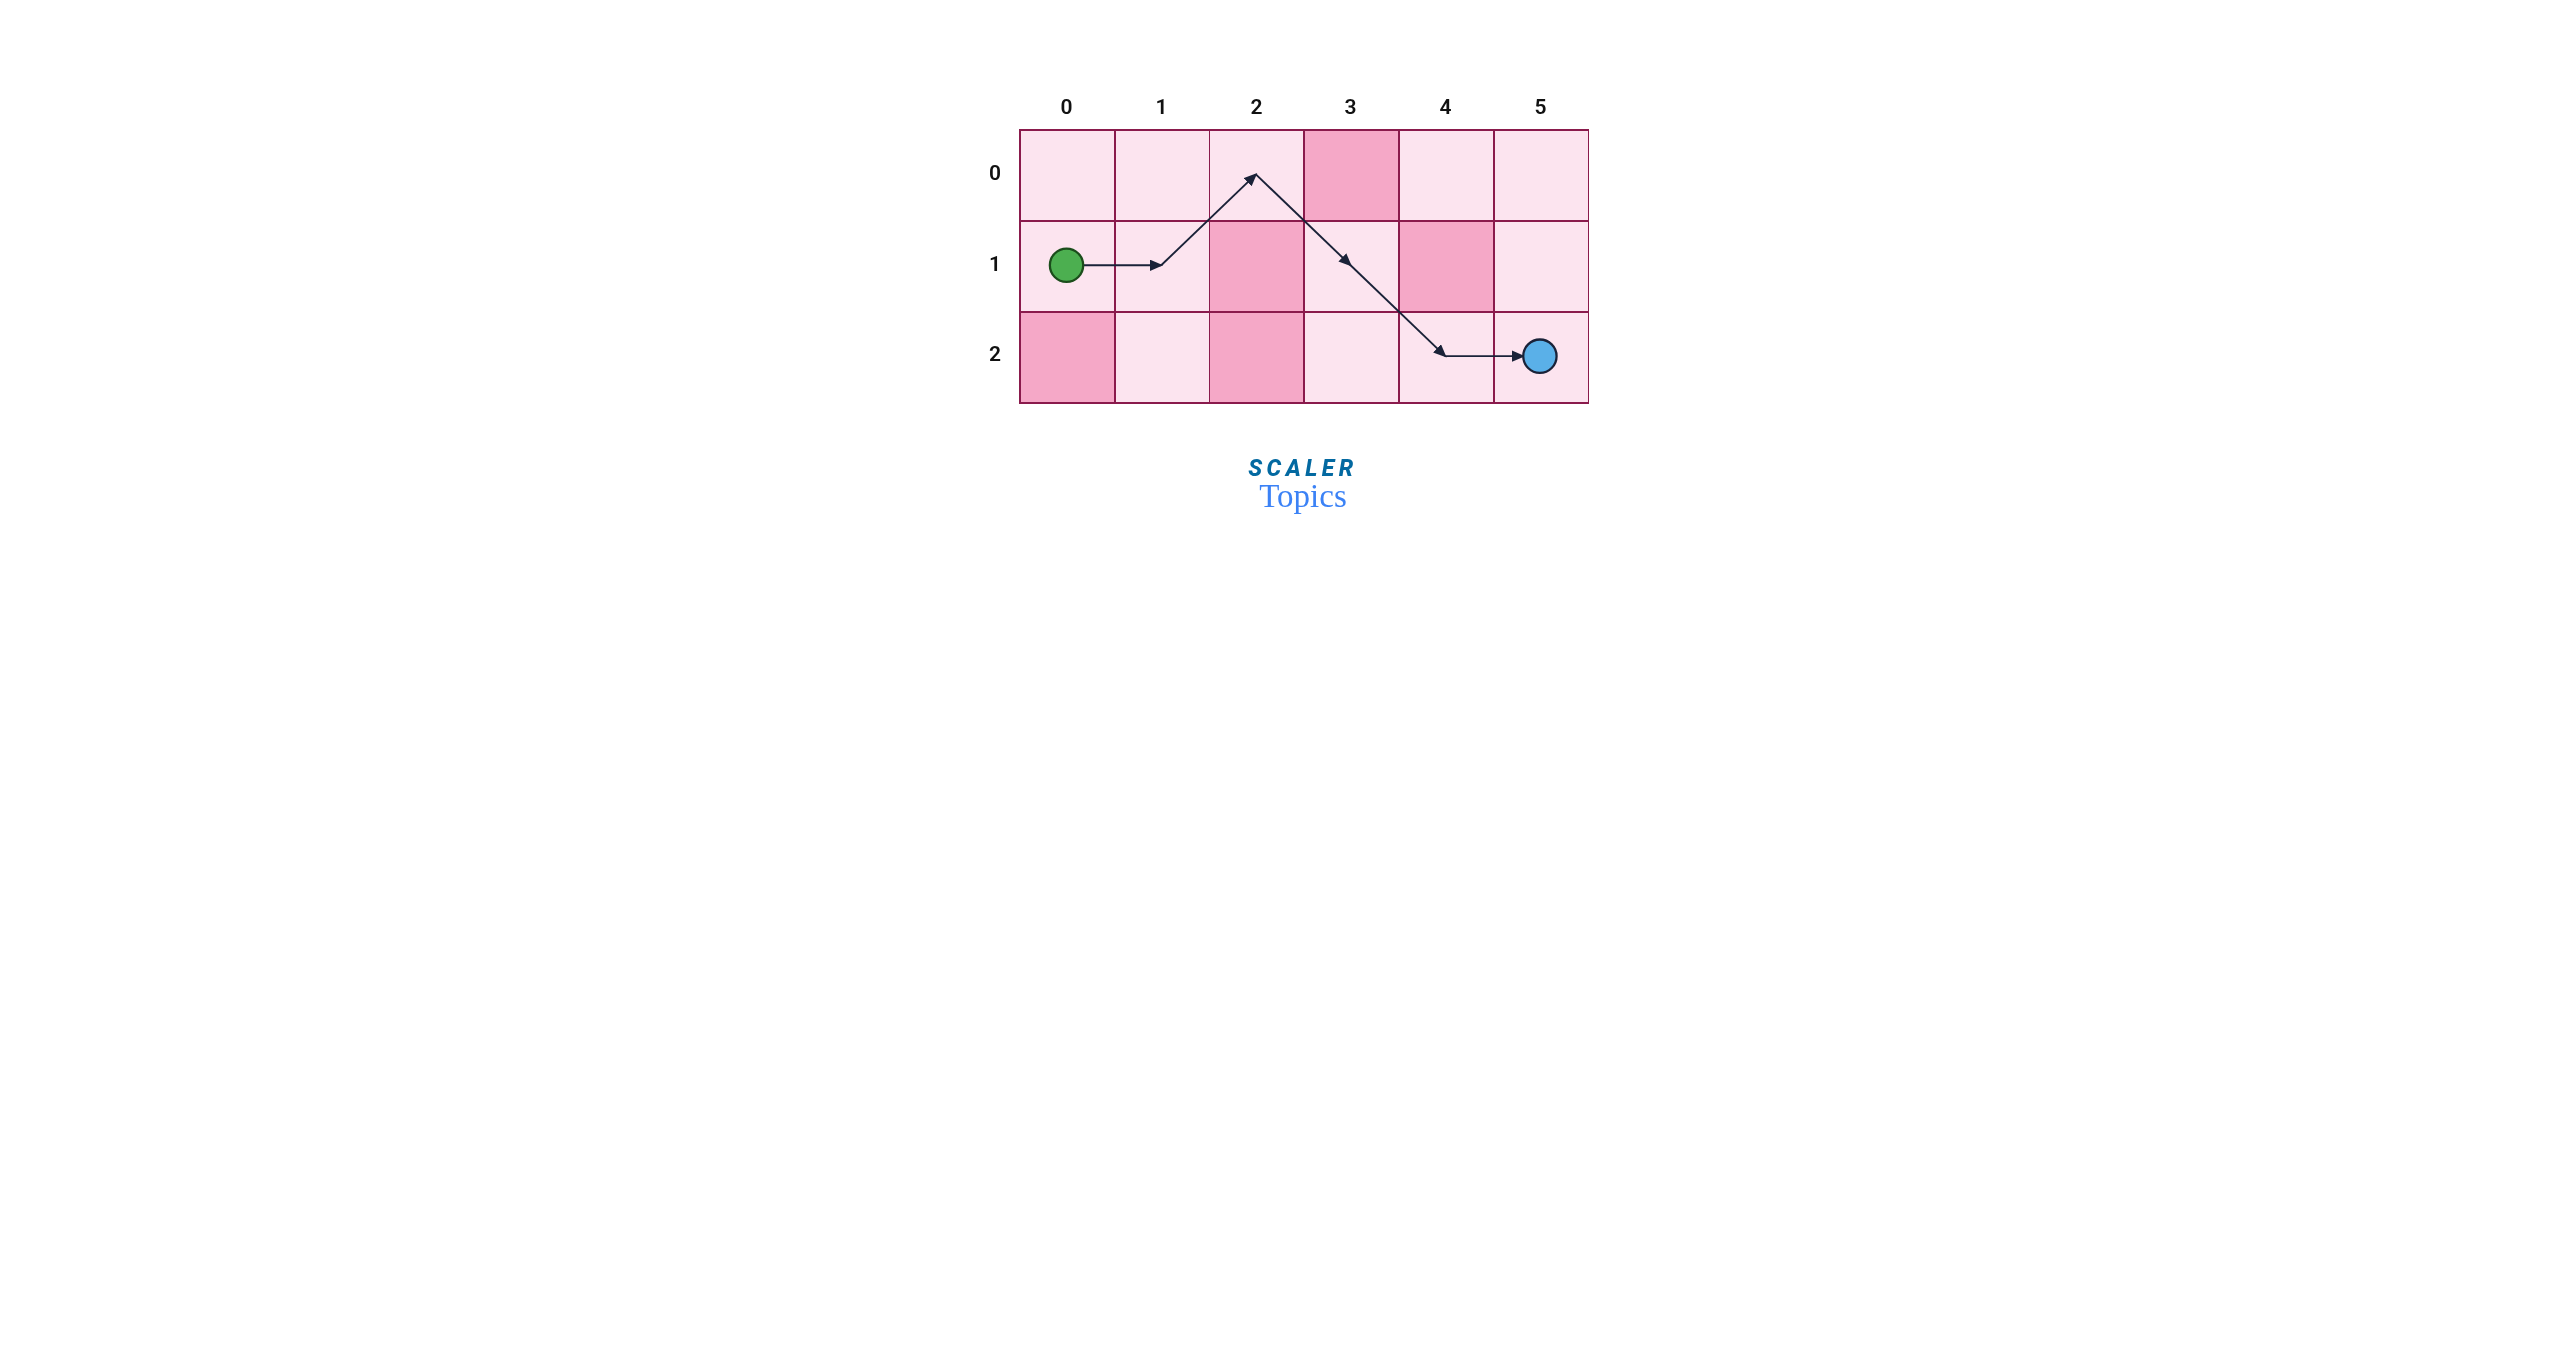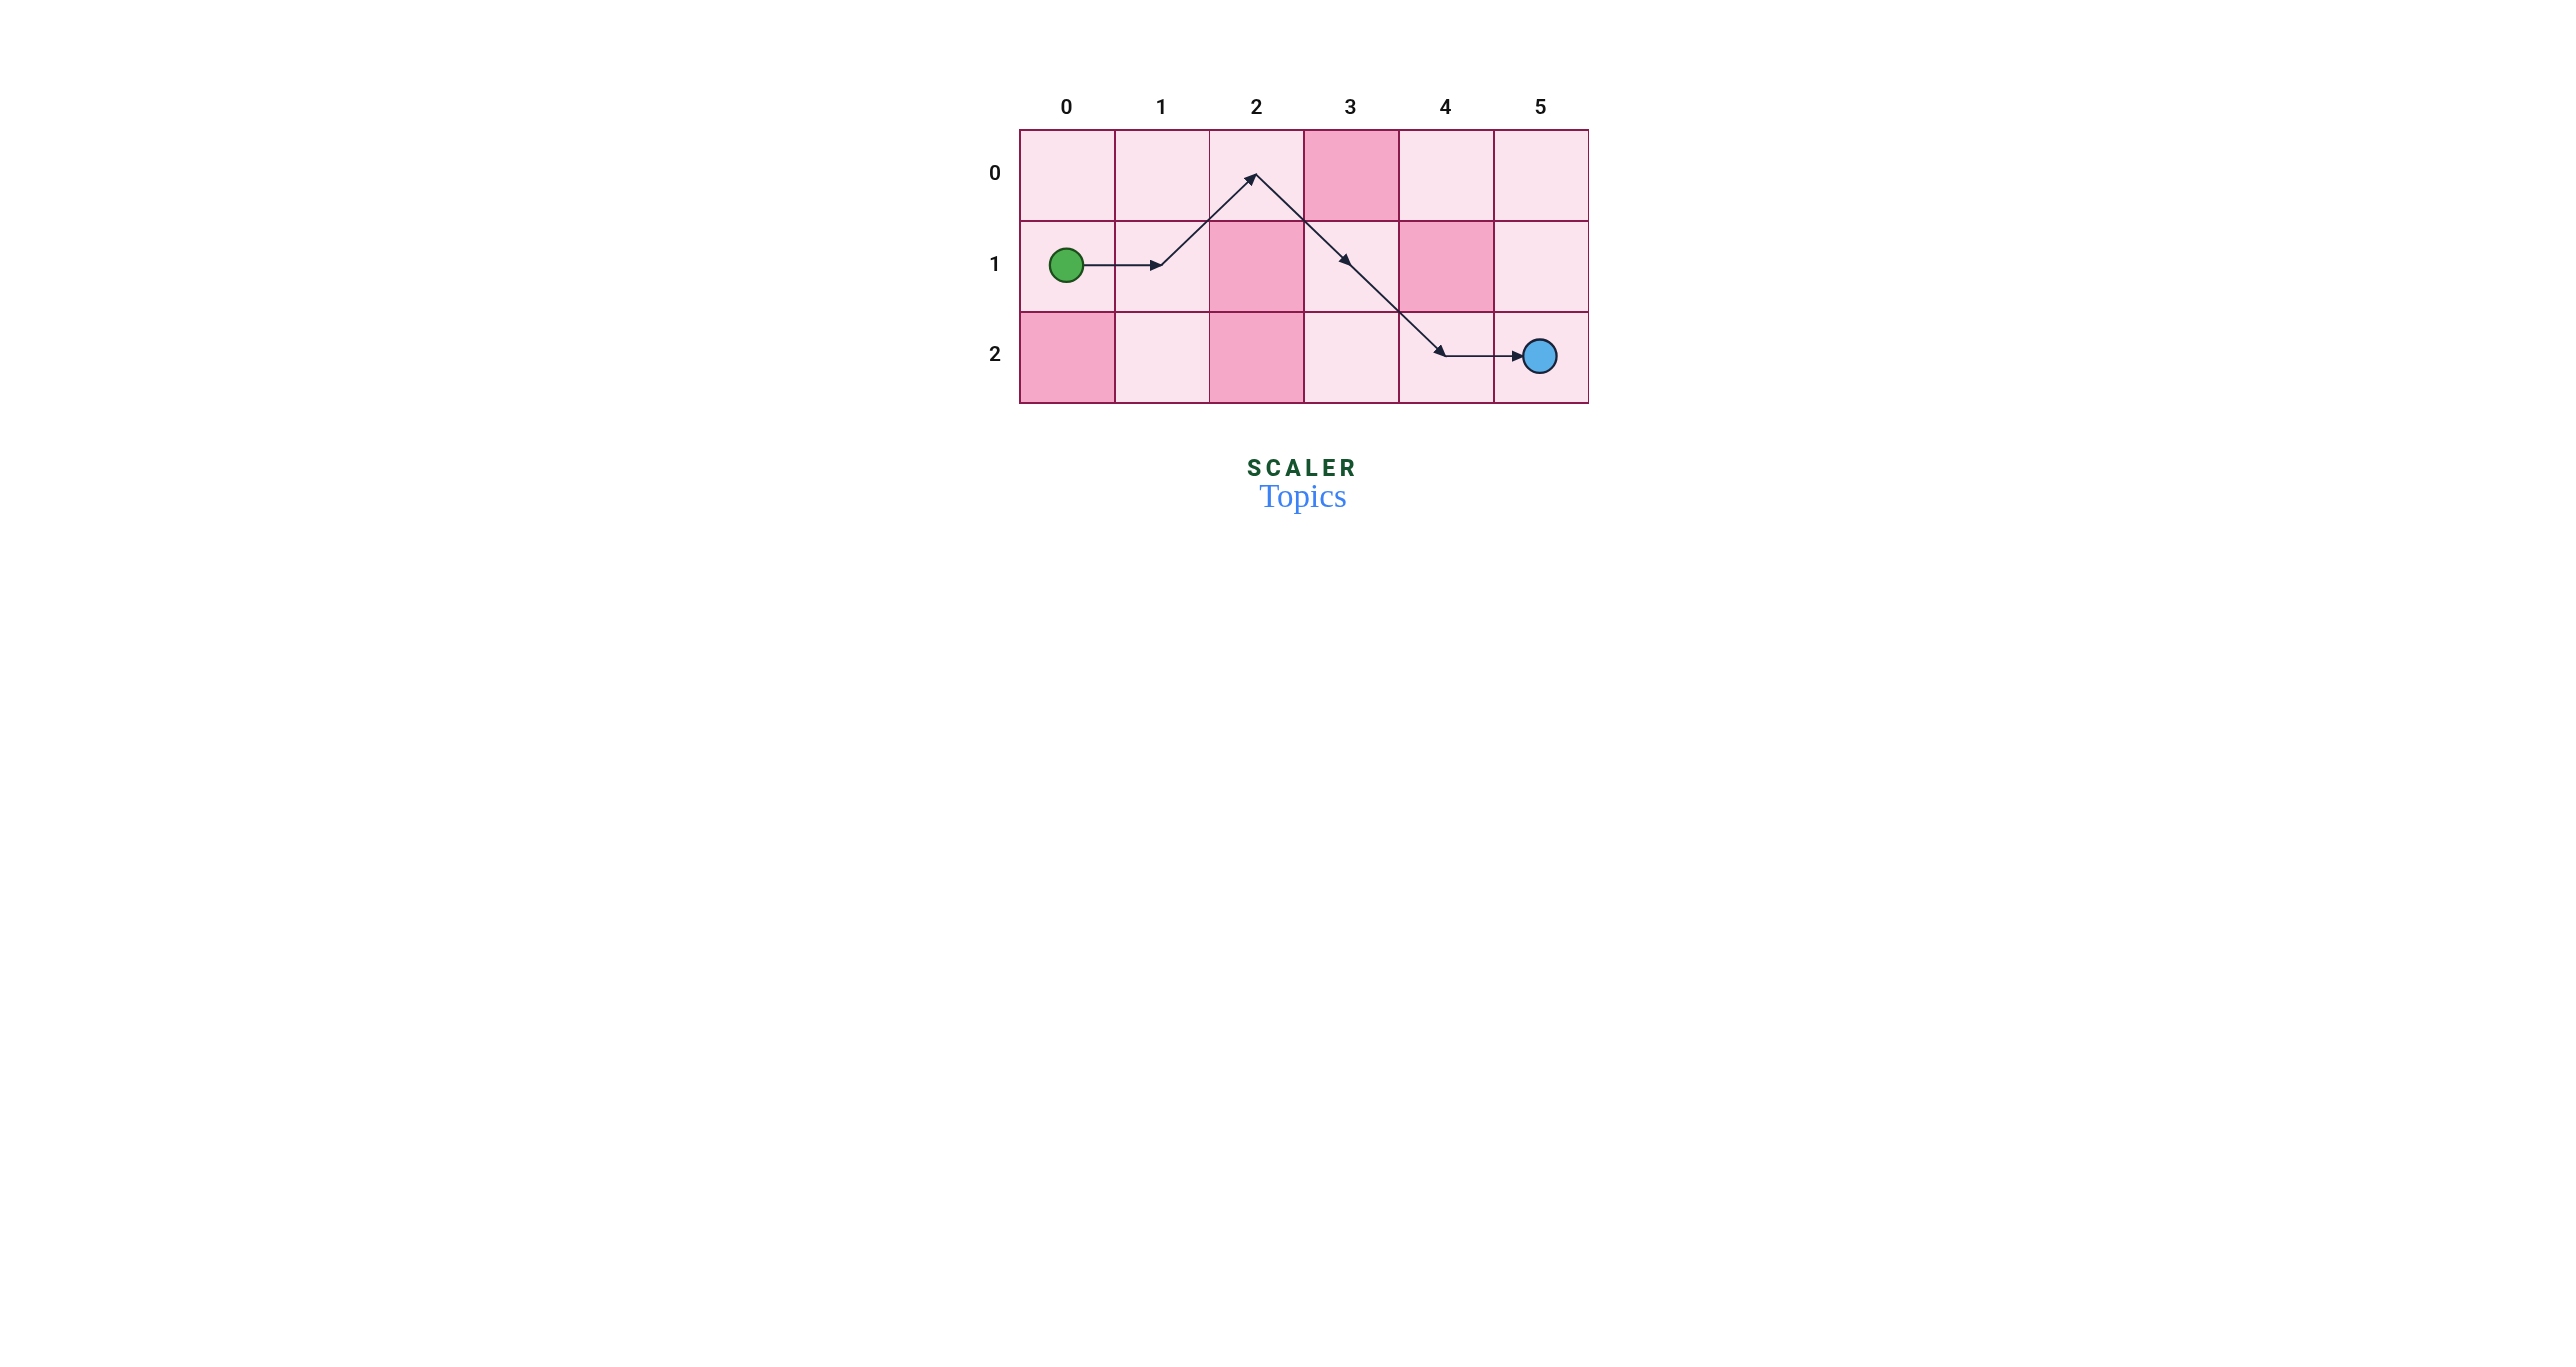--- a/index.html
+++ b/index.html
@@ -50,21 +50,22 @@
   }
   .logo {
     position: absolute;
     text-align: center;
   }
   .logo .scaler {
     font-family: -apple-system, BlinkMacSystemFont, "Segoe UI", Roboto, Arial, sans-serif;
     font-weight: 800;
     font-size: 23px;
     letter-spacing: 4.5px;
-    color: #14532d;
+    color: #0369a1;
+    font-style: italic;
   }
   .logo .topics {
     font-family: "Brush Script MT", "Segoe Script", cursive;
     font-size: 33px;
     color: #3b82f6;
     margin-top: -4.5px;
   }
 </style>
 </head>
 <body>

